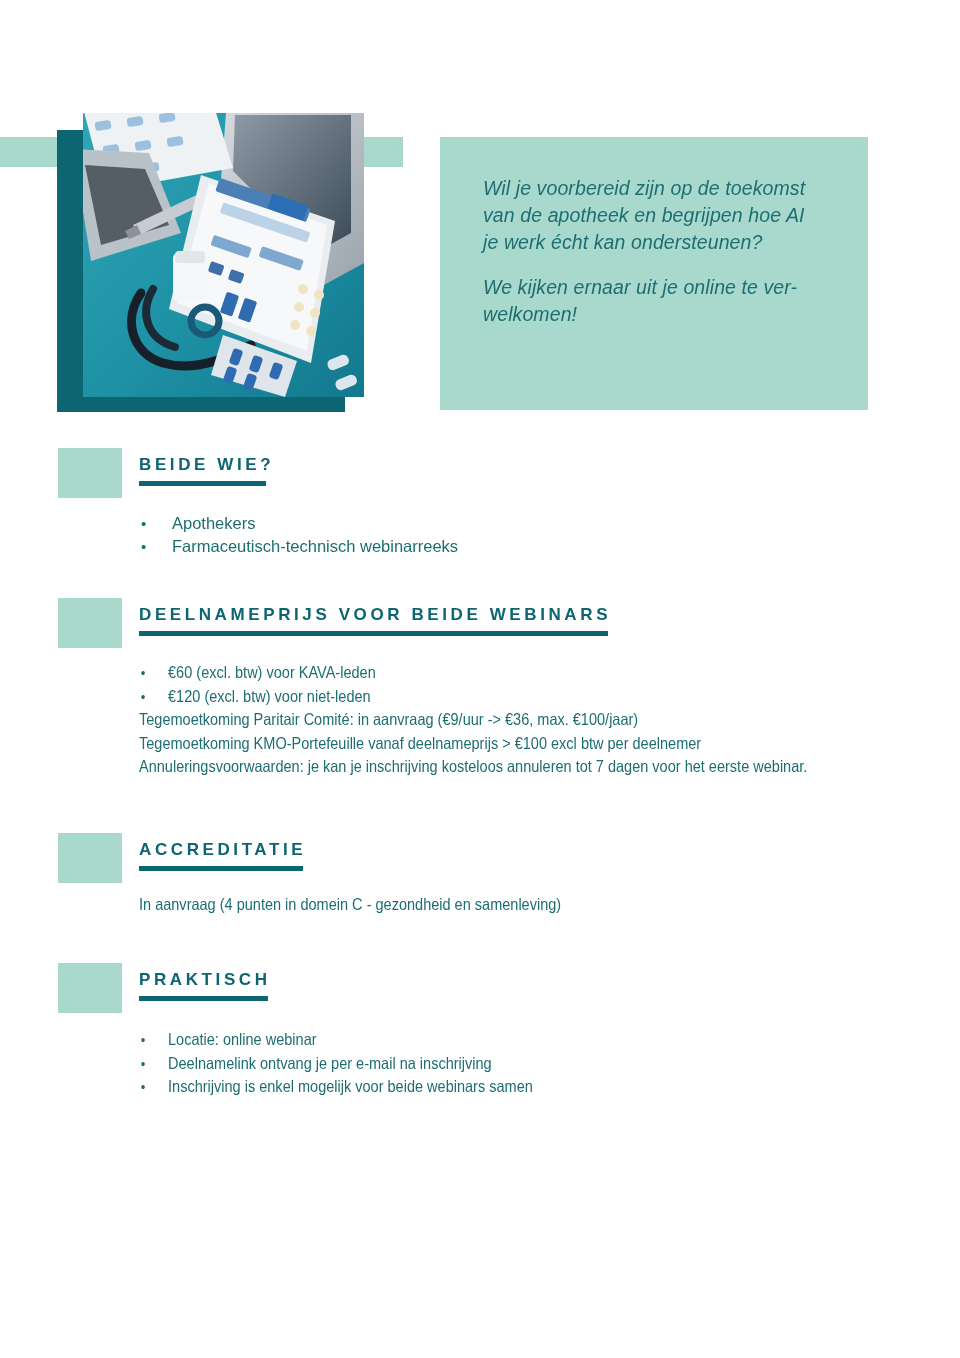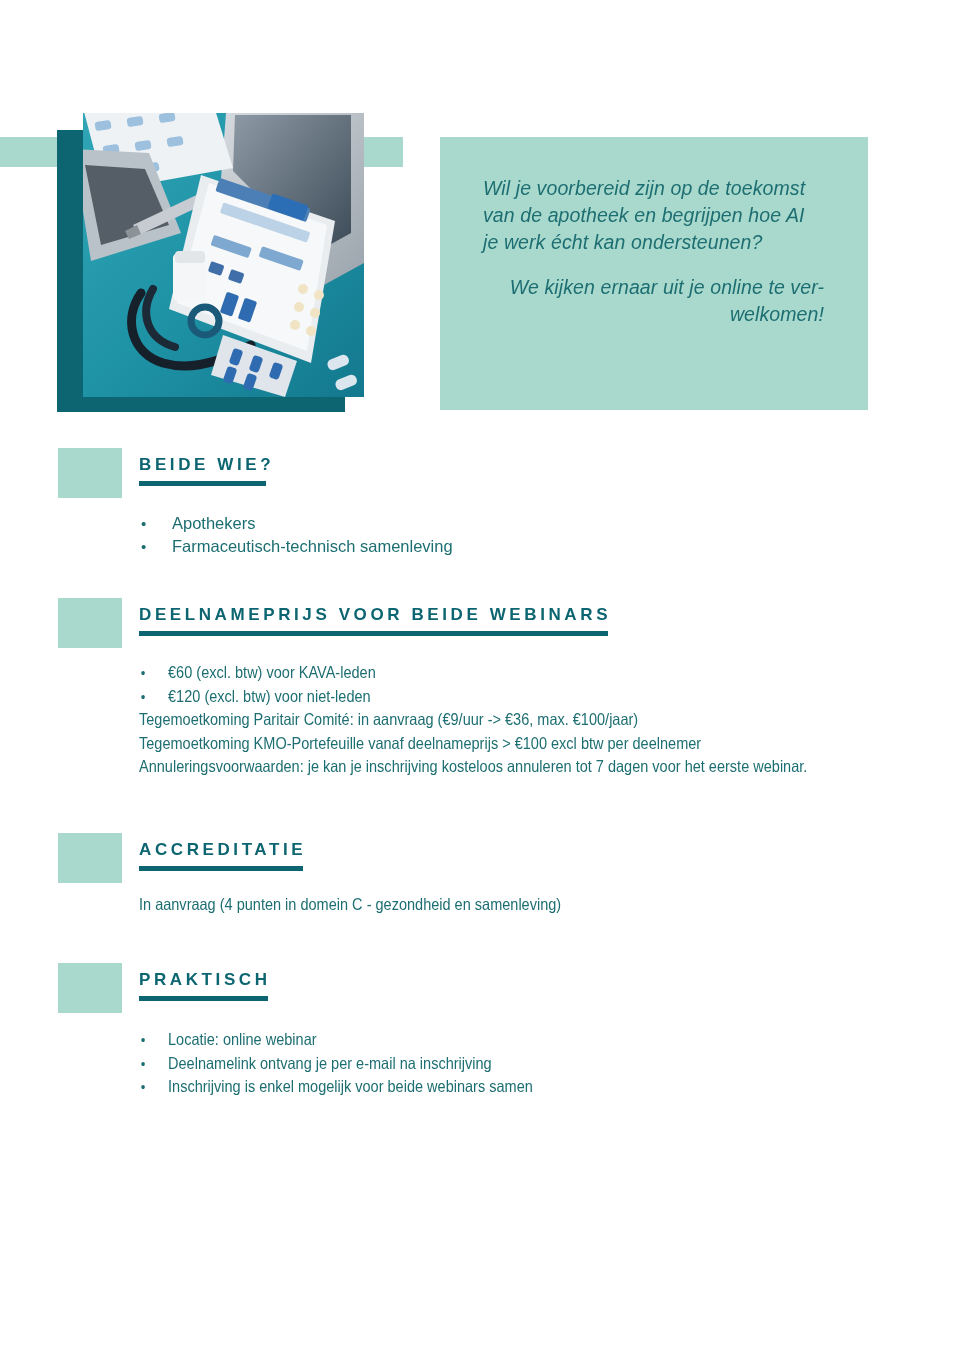--- a/index.html
+++ b/index.html
@@ -44,21 +44,21 @@
     padding:38px 44px 0 43px;
   }
   .callout p{
     margin:0 0 18px 0;
     font-style:italic;
     font-size:19.5px;
     line-height:27px;
     color:#1d6e72;
     letter-spacing:.1px;
   }
-  .callout p:last-child{margin-bottom:9px;text-align:right;}
+  .callout p:last-child{margin-bottom:9px;}
 
   
   .section{position:absolute;left:0;width:960px;}
   .swatch{
     position:absolute;left:58px;top:0;width:64px;height:50px;
     background:#a9d9cd;
   }
   .heading-wrap{position:absolute;left:139px;top:6px;}
   .heading{
     font-size:17px;
@@ -215,21 +215,21 @@
   <div class="section" style="top:448px;">
     <div class="swatch"></div>
     <div class="heading-wrap">
       <div class="heading">BEIDE WIE?</div>
       <div class="heading-rule" style="width: 127px;"></div>
     </div>
   </div>
   <div class="body-wide" style="top:512px;">
     <ul class="bullets">
       <li><span class="dot">•</span><span>Apothekers</span></li>
-      <li><span class="dot">•</span><span>Farmaceutisch-technisch samenleving</span></li>
+      <li><span class="dot">•</span><span>Farmaceutisch-technisch webinarreeks</span></li>
     </ul>
   </div>
 
   <div class="section" style="top:598px;">
     <div class="swatch"></div>
     <div class="heading-wrap">
       <div class="heading">DEELNAMEPRIJS VOOR BEIDE WEBINARS</div>
       <div class="heading-rule" style="width: 469px;"></div>
     </div>
   </div>

